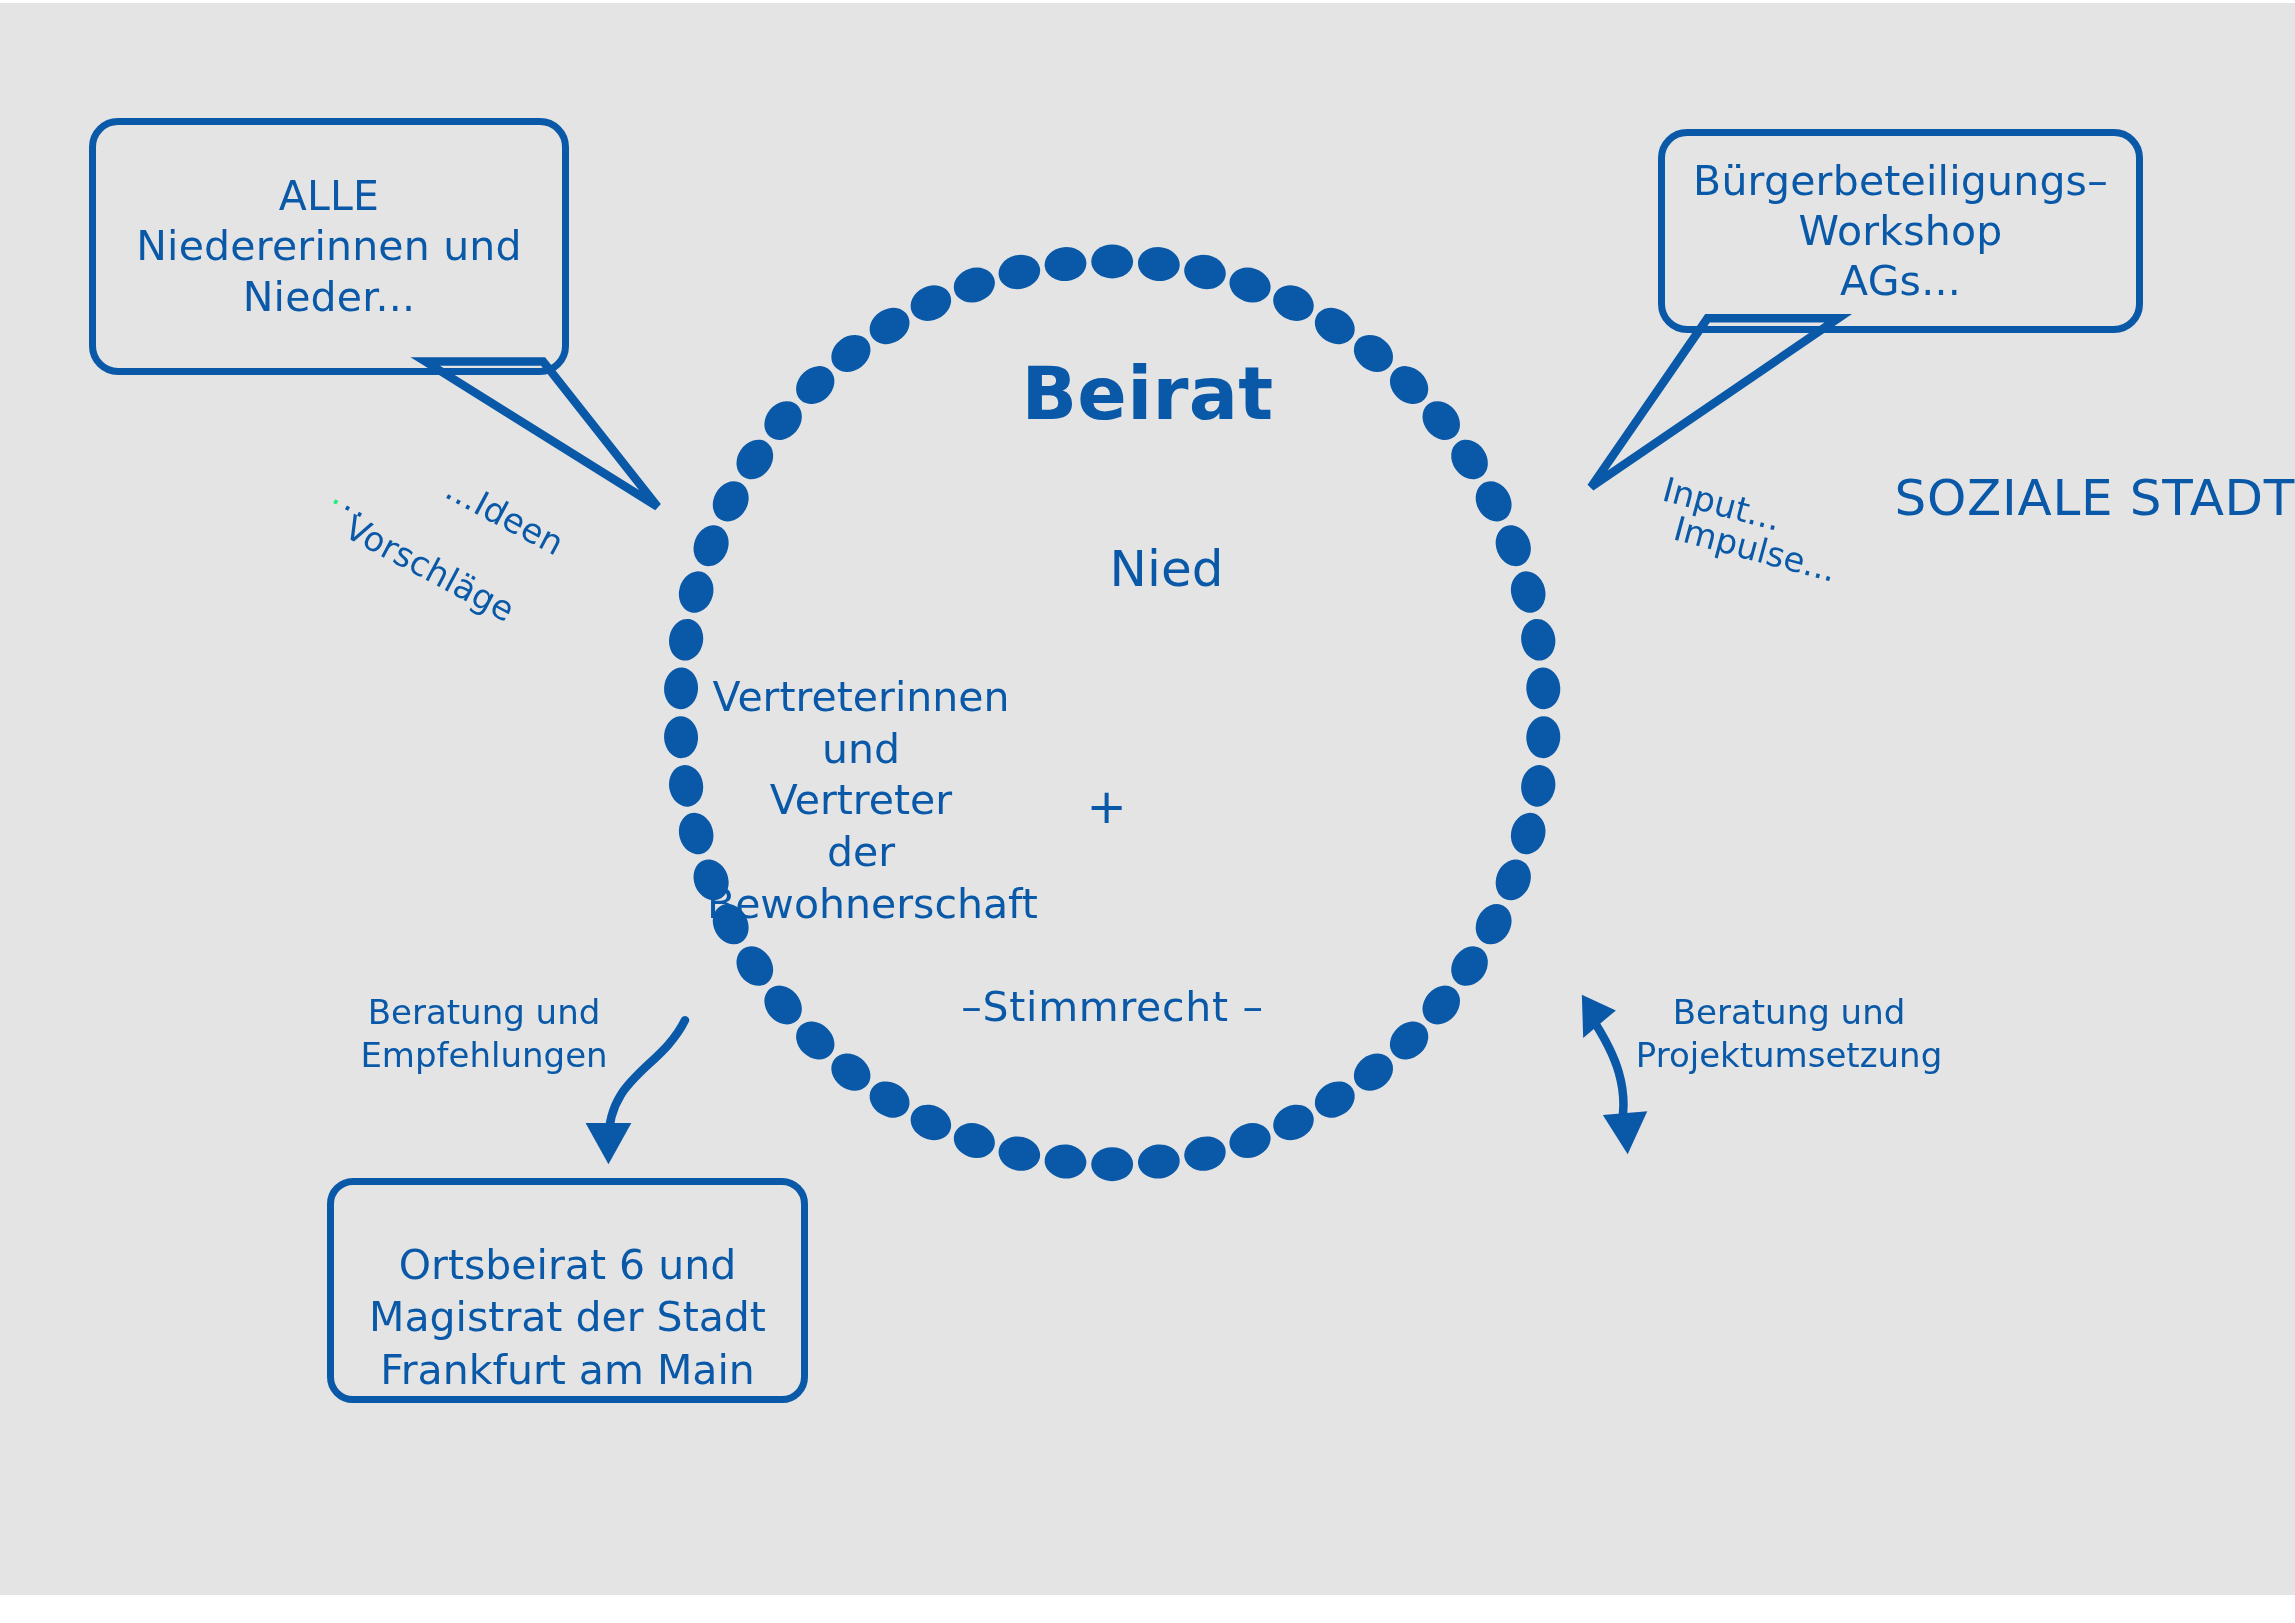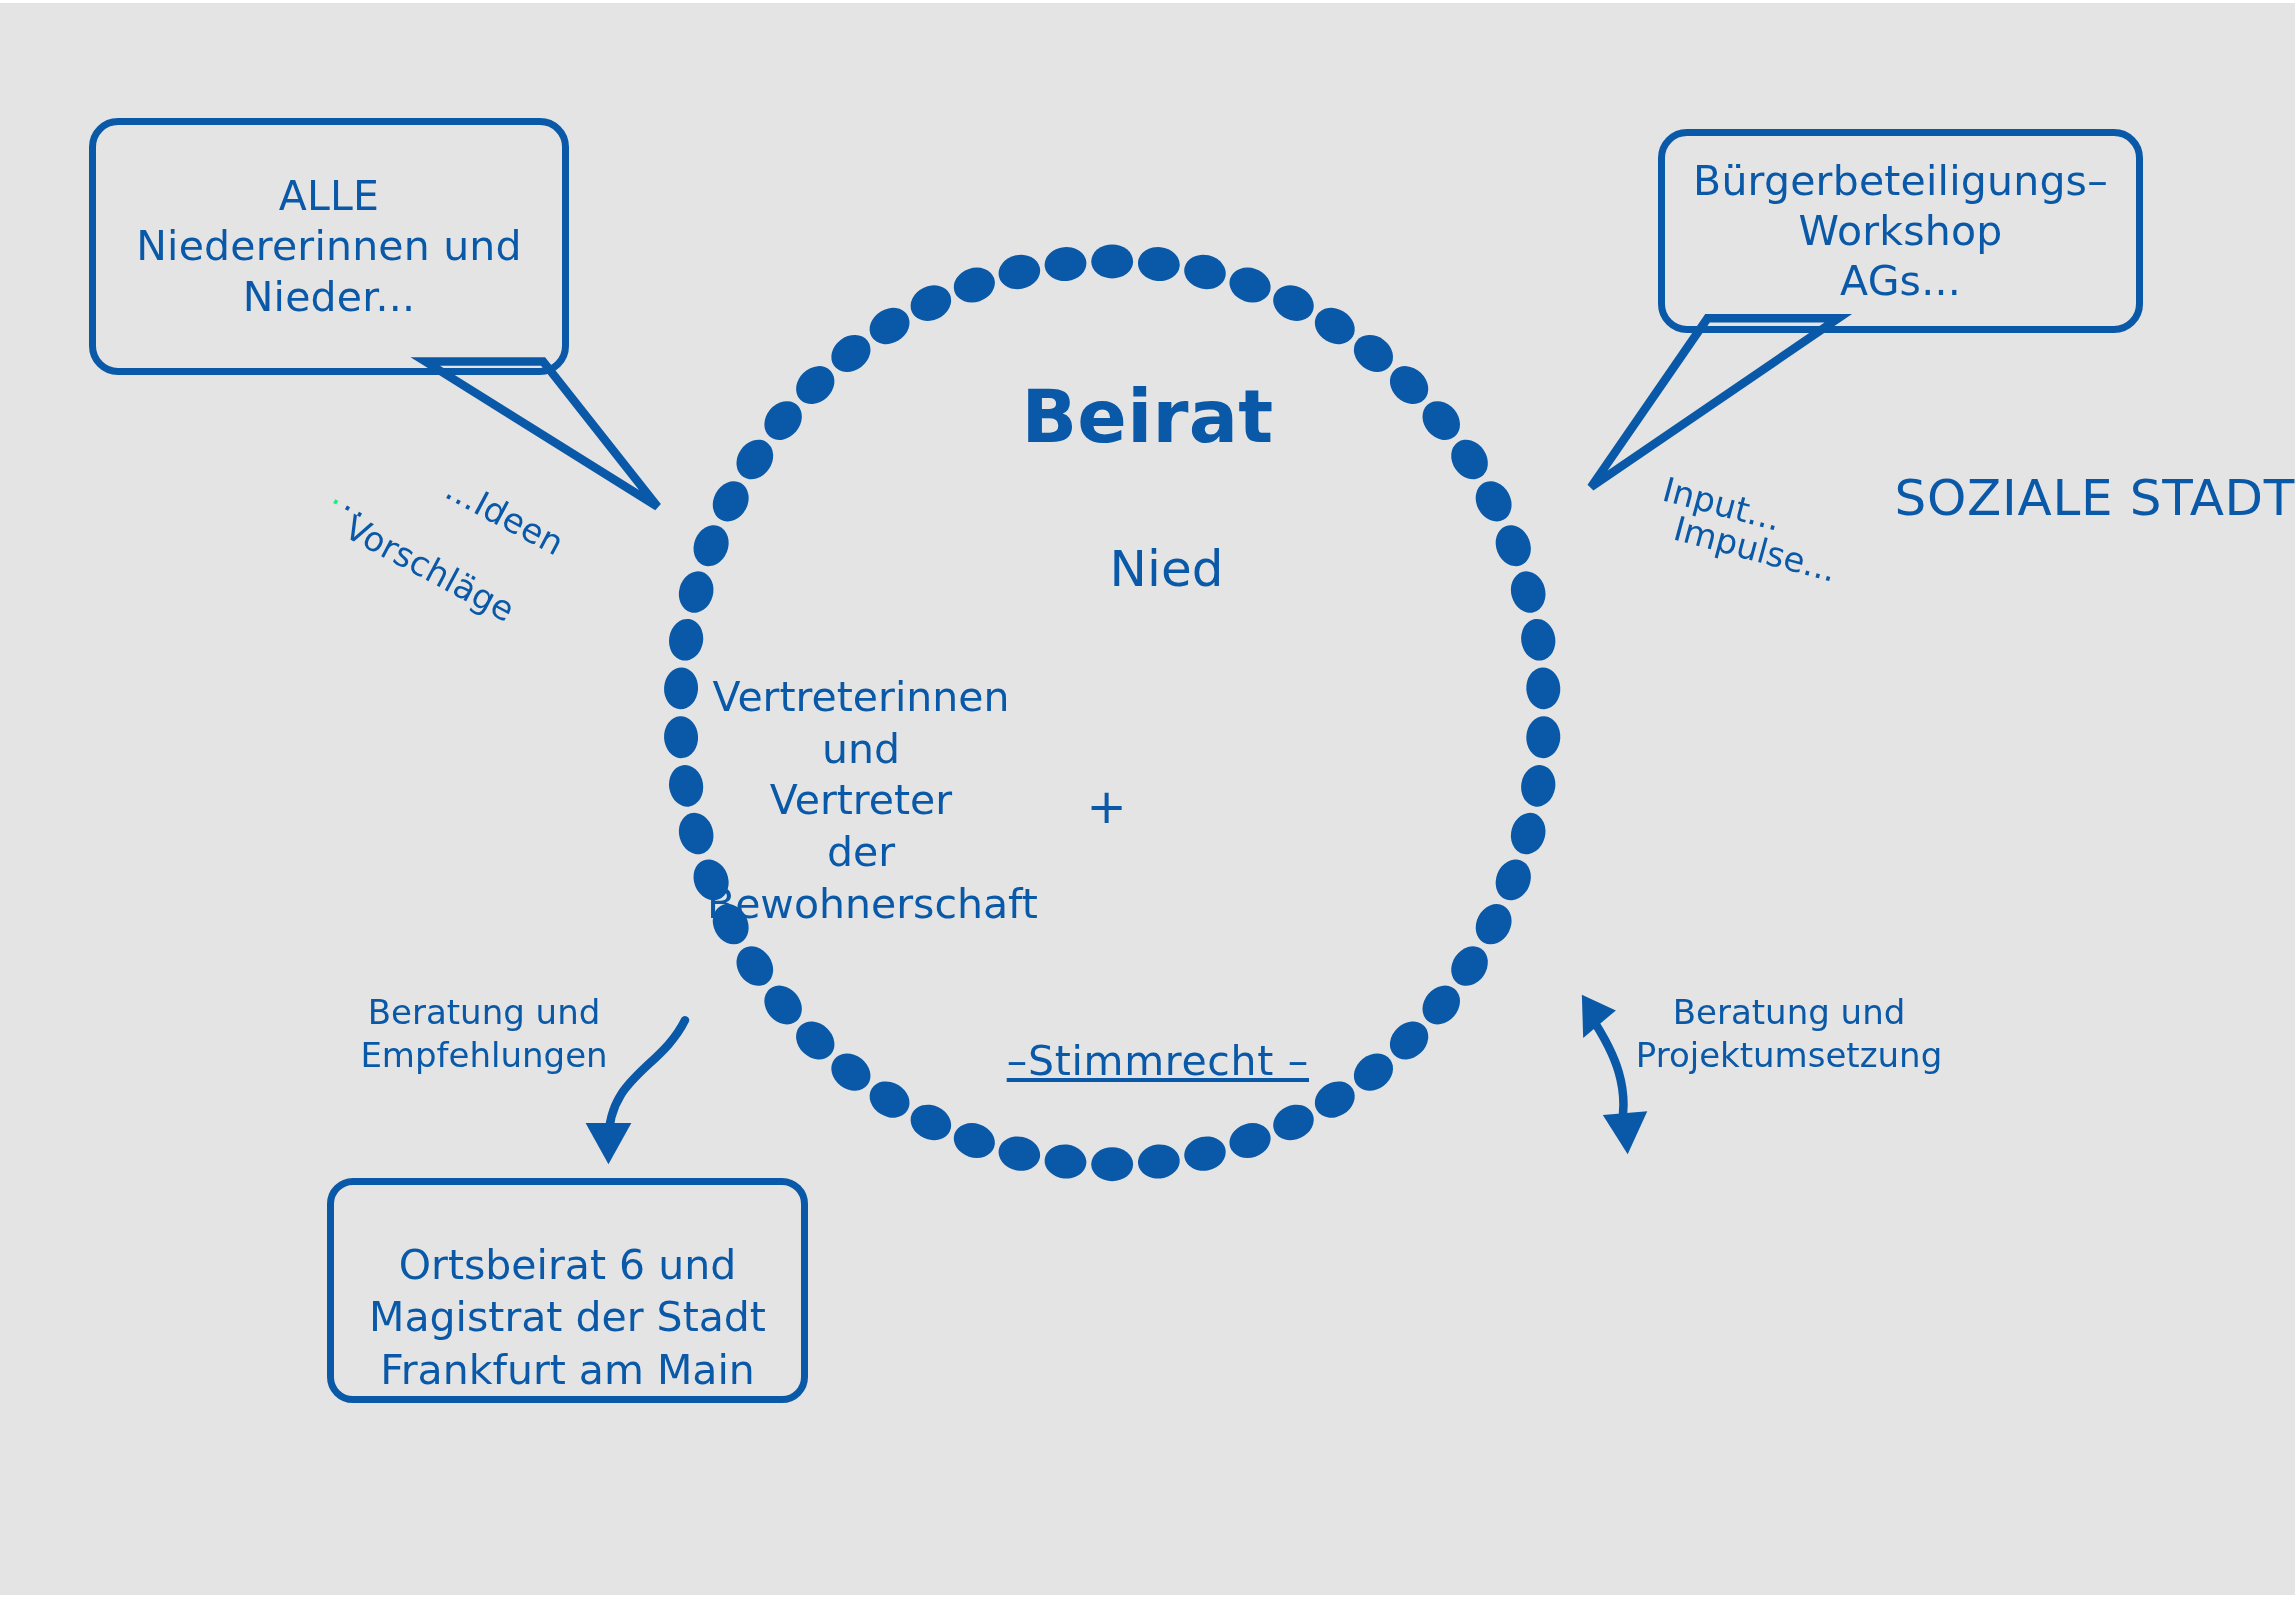--- a/index.html
+++ b/index.html
@@ -71,22 +71,22 @@
   .col {
     position: absolute; text-align: center; font-size: 41px; line-height: 1.26;
   }
   #col-left  { left: 707px; top: 669px; width: 308px; }
   #col-right { left: 1207px; top: 669px; width: 262px; }
   #plus-sign {
     position: absolute; left: 1067px; top: 775px; width: 79px;
     text-align: center; font-size: 48px;
   }
   #stimmrecht {
-    position: absolute; left: 916px; top: 1034px; width: 393px;
-    text-align: right; font-size: 41px; letter-spacing: 0.7px; text-decoration: underline;
+    position: absolute; left: 916px; top: 980px; width: 393px;
+    text-align: center; font-size: 41px; letter-spacing: 0.7px;
   }
 
   
   .rot-ann {
     position: absolute;
     font-size: 34px;
     line-height: 1.18;
     white-space: nowrap;
   }
   #ann-ideen {
@@ -221,21 +221,21 @@
   </div>
 
   <div class="bubble" id="bubble-right">
     <div class="lines">
       <div>Bürgerbeteiligungs–</div>
       <div>Workshop</div>
       <div>AGs...</div>
     </div>
   </div>
 
-  <div class="c-title" style="top:371px;">Beirat</div>
+  <div class="c-title" style="top:348px;">Beirat</div>
   <div class="c-sub1" style="top:466px;">SOZIALE STADT</div>
   <div class="c-sub2" style="top:537px;">Nied</div>
 
   <div class="col" id="col-left" style="white-space:pre-line;">Vertreterinnen
 und
 Vertreter
 der
 Bewohnerschaft</div>
 
   <div id="plus-sign">+</div>

